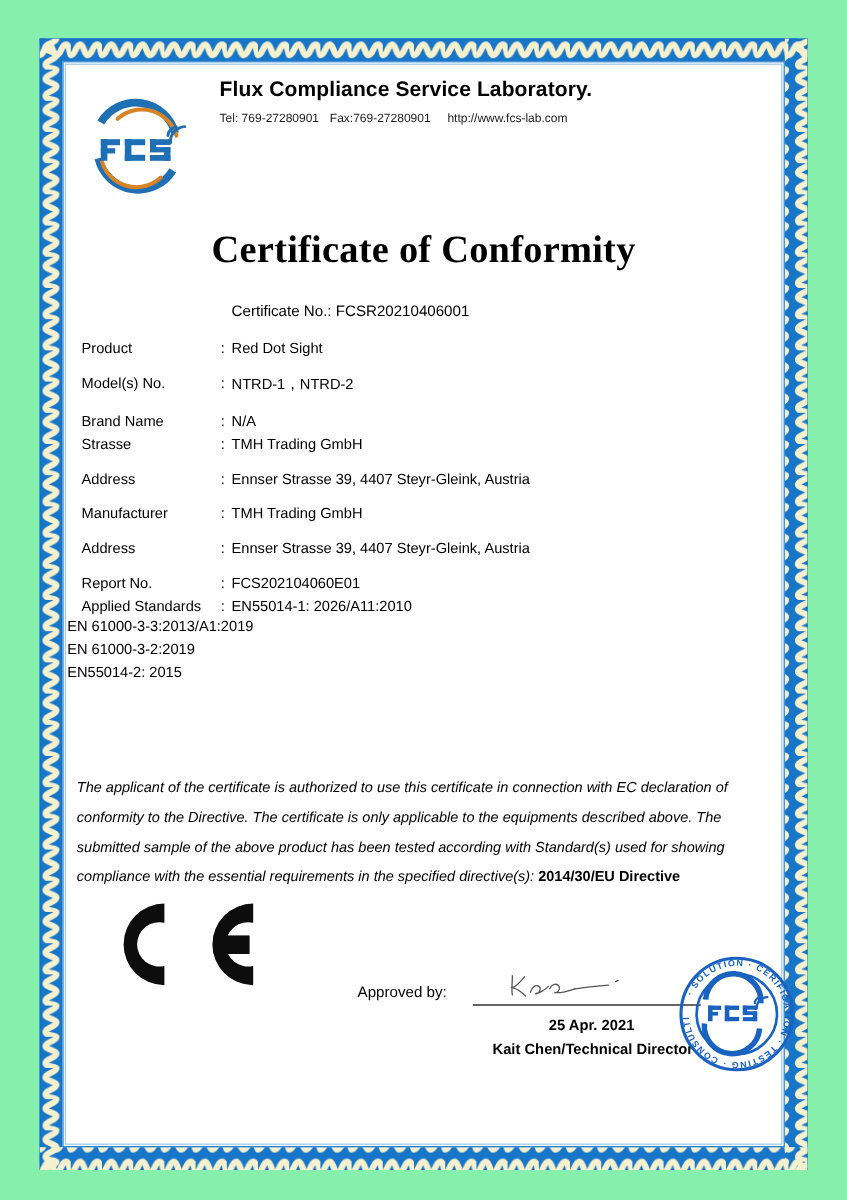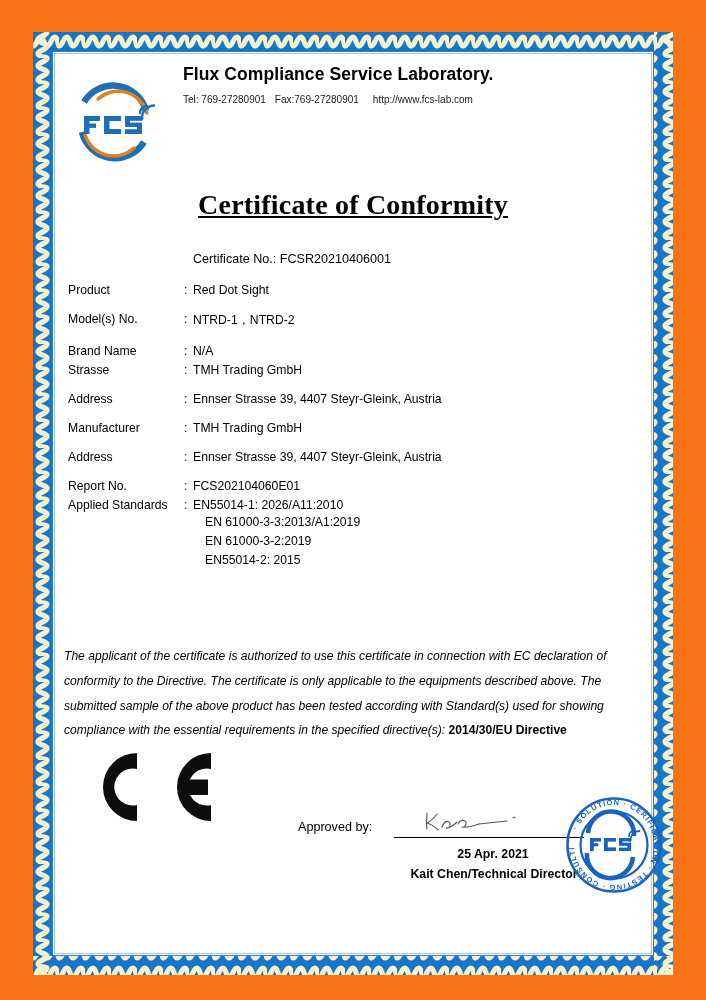--- a/index.html
+++ b/index.html
@@ -14,21 +14,21 @@
     position: relative;
     overflow: hidden;
   }
 
   
   #certificate-page {
     position: absolute;
     left: 0; top: 0;
     width: 706px;
     height: 1000px;
-    background: #f97316;
+    background: #86efac;
   }
 
   #ornate-border {
     position: absolute;
     left: 33px;
     top: 32px;
     width: 640px;
     height: 943px;
     box-sizing: border-box;
   }
@@ -124,25 +124,24 @@
   #lab-contact .sep-wide { display:inline-block; width: 14px; }
 
   
   #certificate-title {
     position: absolute;
     left: 0;
     top: 134px;
     width: 594px;
     text-align: center;
     font-family: "Liberation Serif", serif;
-    font-size: 28px;
+    font-size: 32px;
     font-weight: bold;
     color: #000000;
     letter-spacing: 0.2px;
-    text-decoration: underline;
   }
   #certificate-number {
     position: absolute;
     left: 137px;
     top: 197px;
     font-size: 12.6px;
     color: #000000;
   }
 
   
@@ -169,21 +168,20 @@
     width: 9px;
     flex: 0 0 9px;
   }
   .field-value {
     flex: 1 1 auto;
   }
   .row-gap-lg { margin-bottom: 15px; }
   .row-gap-sm { margin-bottom: 3px; }
   .row-gap-xs { margin-bottom: 5px; }
   .std-extra {
-    padding-left: 149px;
     font-size: 12.2px;
     margin-bottom: 5px;
   }
 
   
   #statement {
     position: absolute;
     left: 8px;
     top: 589px;
     width: 580px;

